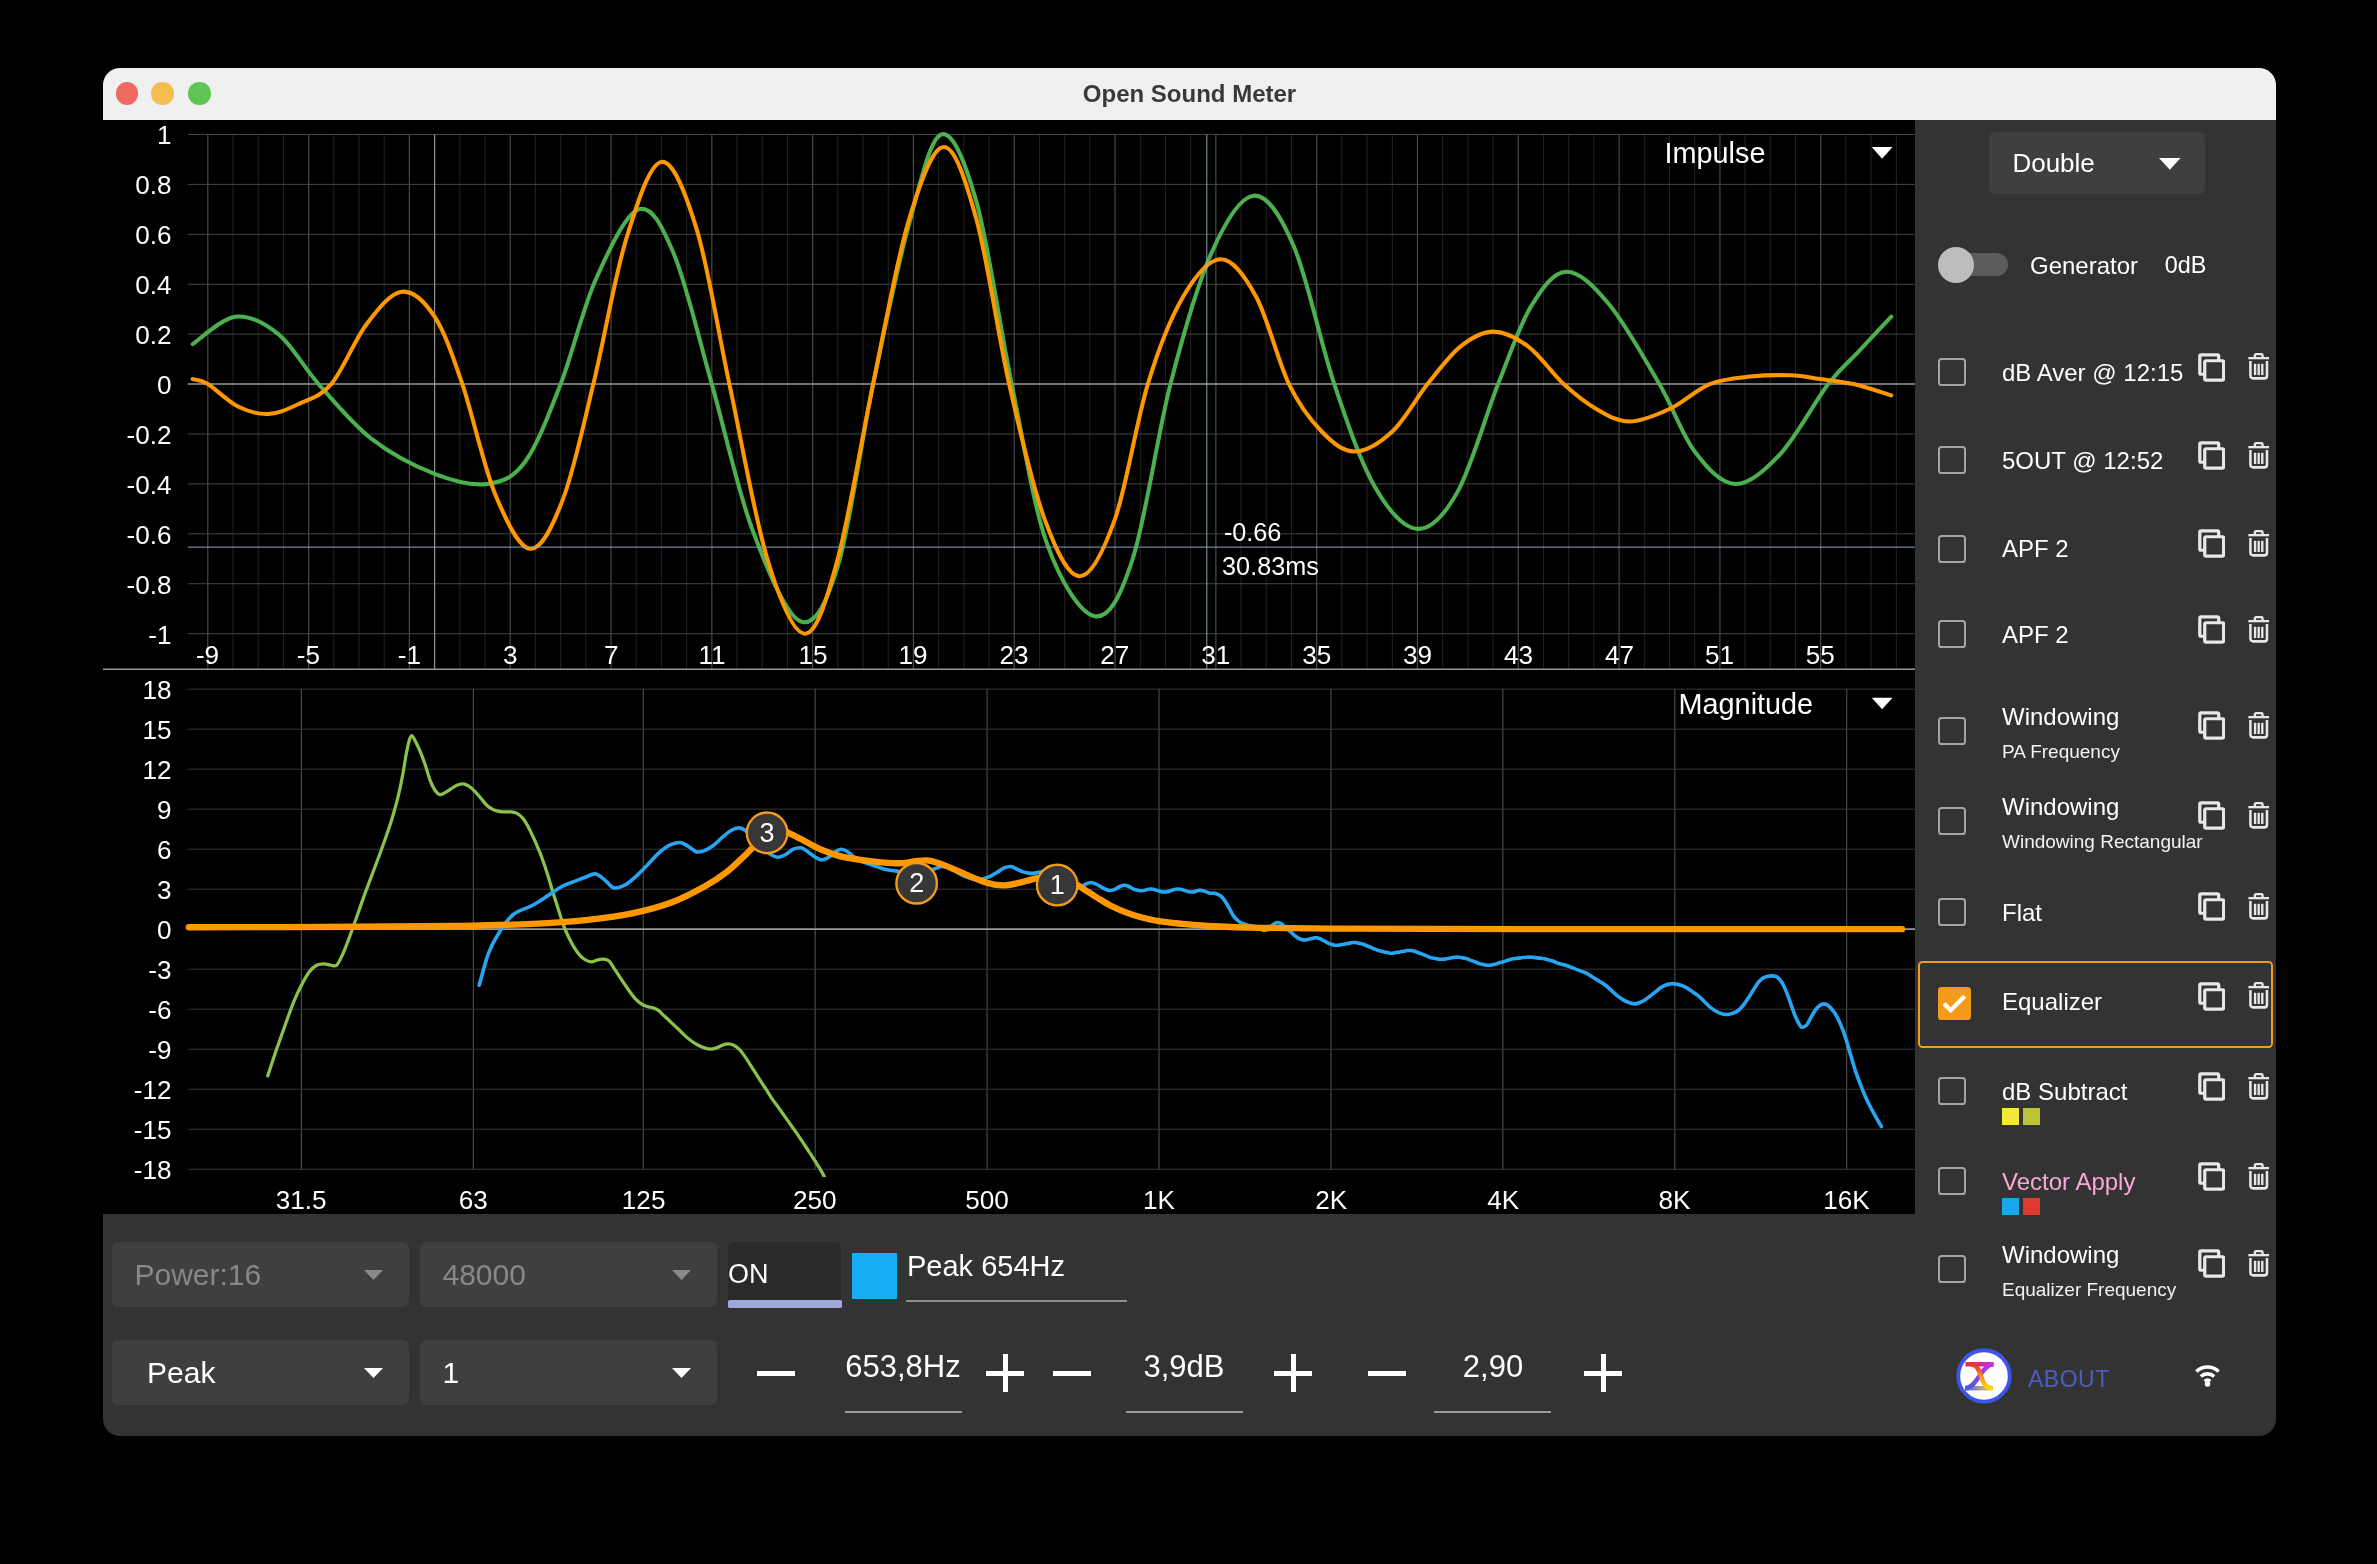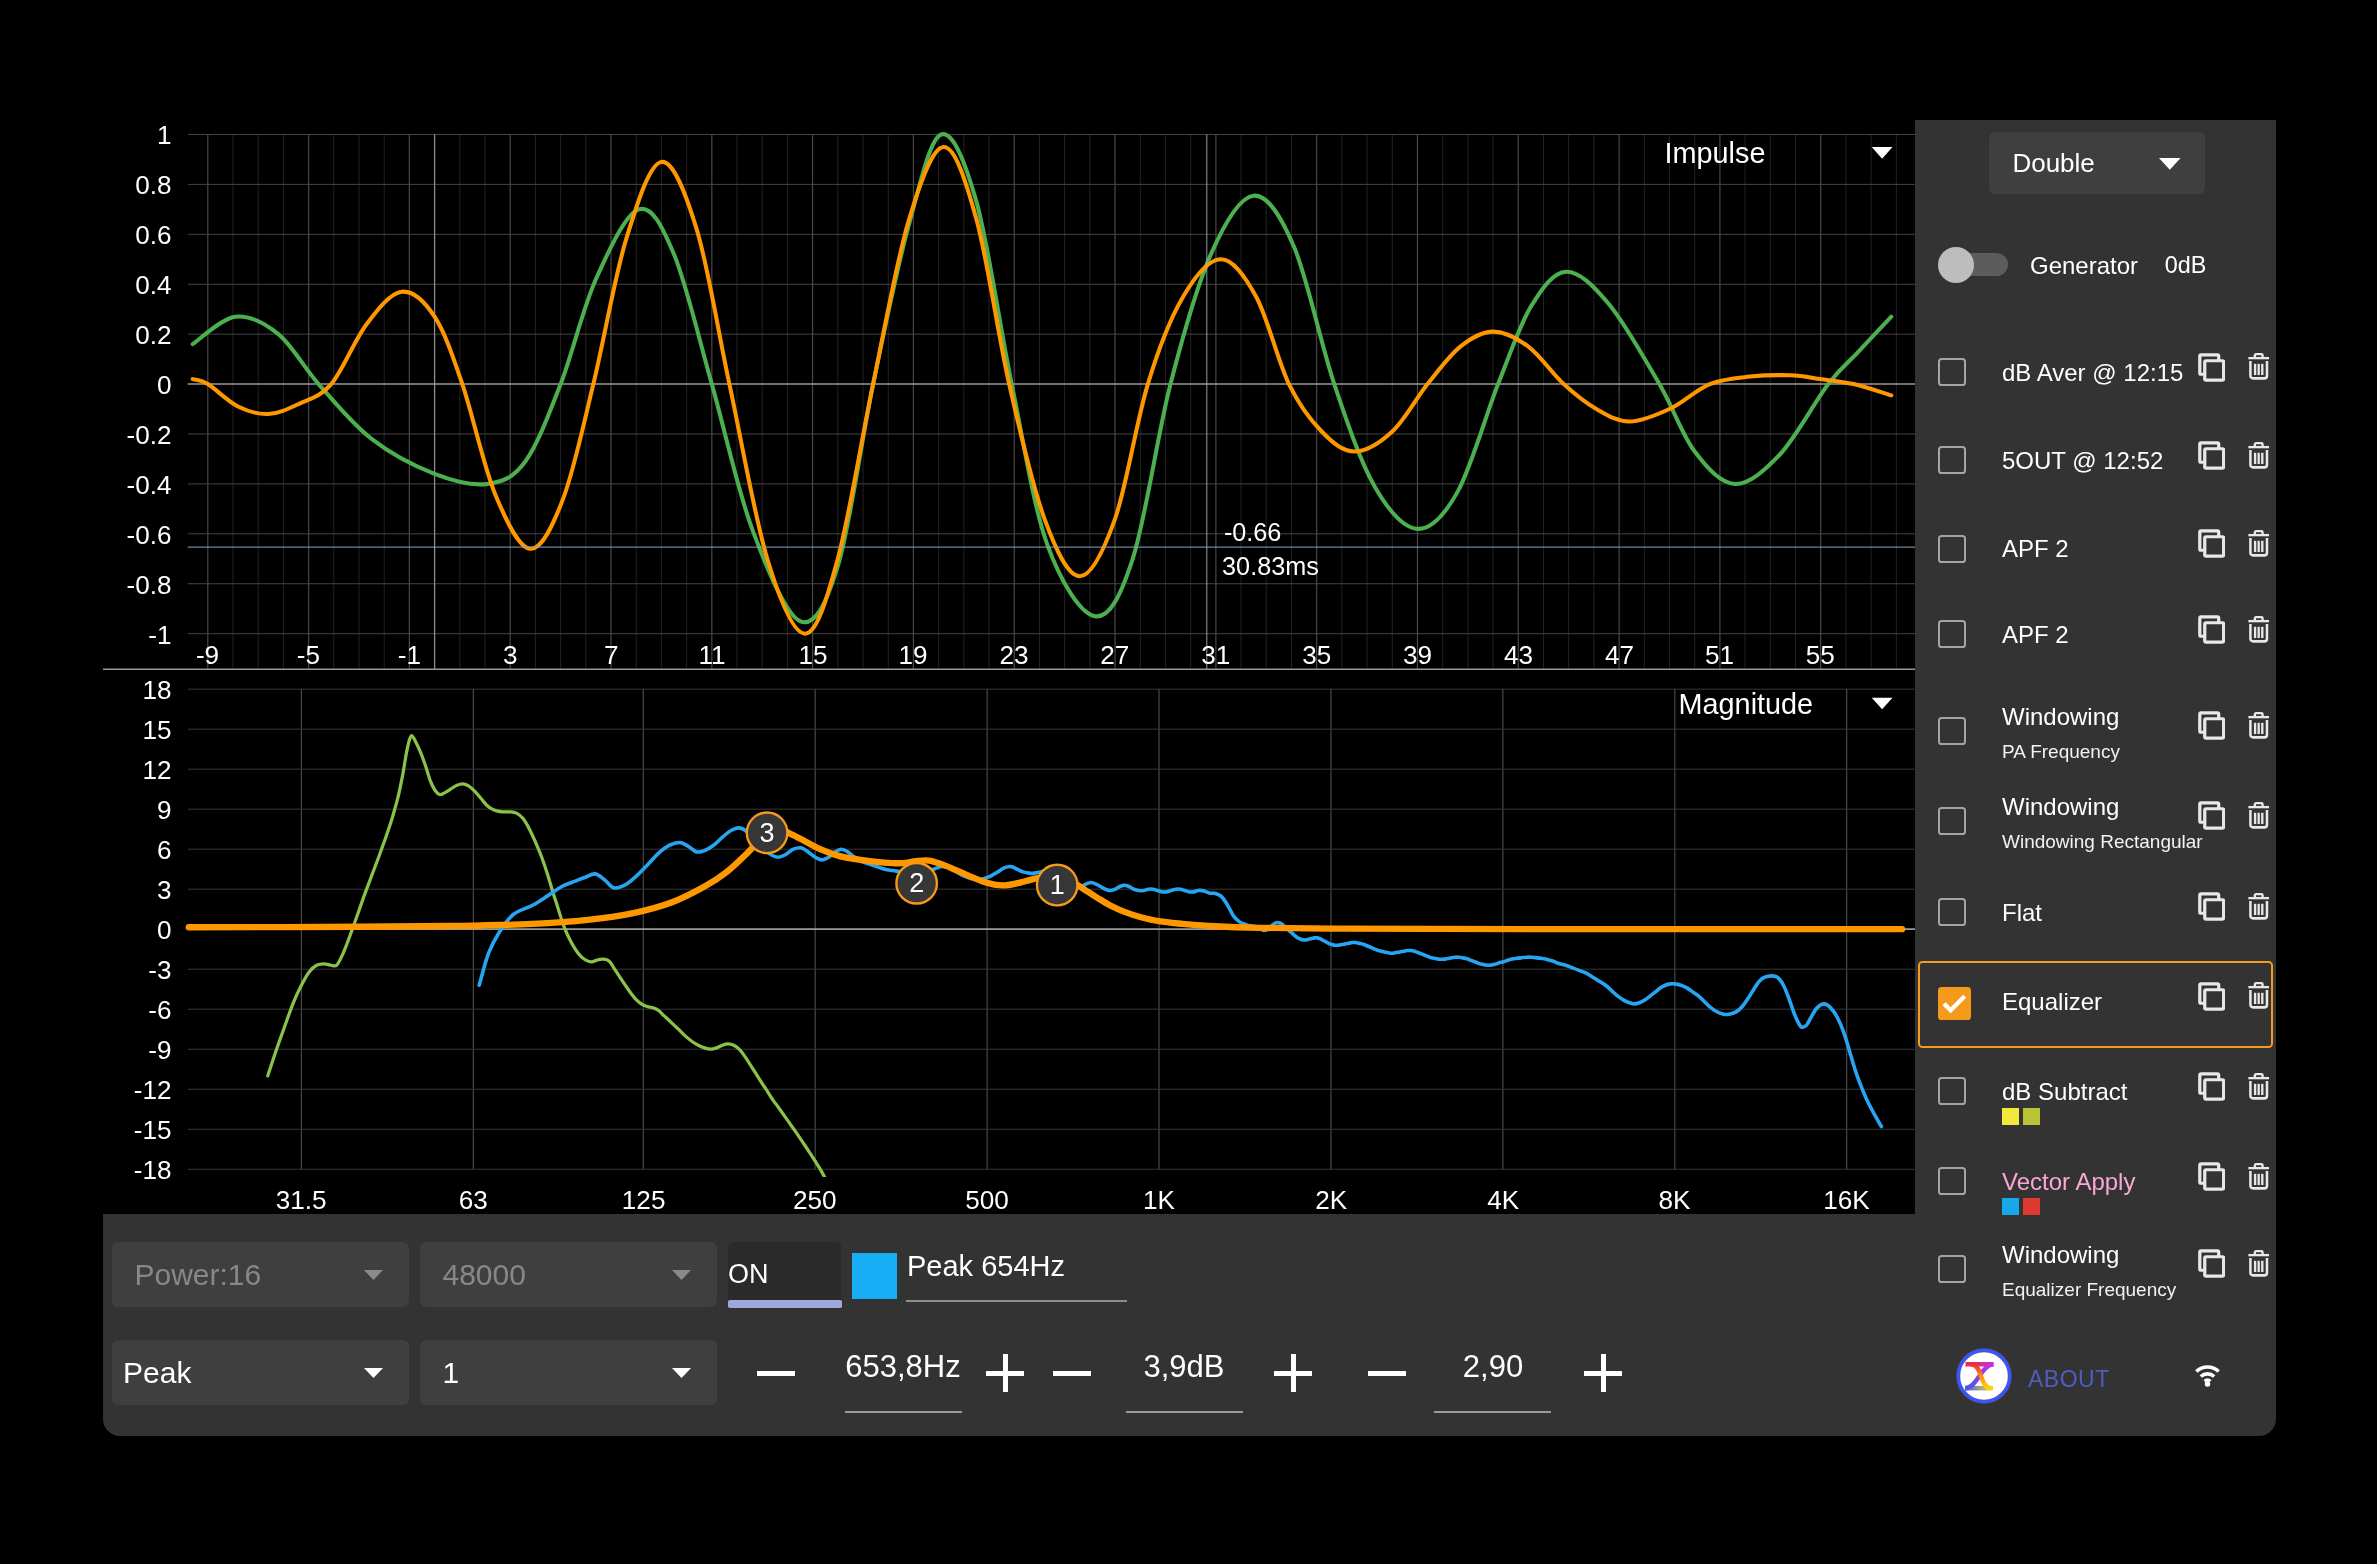--- a/index.html
+++ b/index.html
@@ -5,20 +5,26 @@
 * { box-sizing: border-box; }
 .win { position:absolute; left:103px; top:68px; width:2173px; height:1368px; border-radius:17px; overflow:hidden; background:#000; }
 .titlebar { position:absolute; left:0; top:0; width:100%; height:52px; background:#f0f0f1; }
 .dot { position:absolute; top:14.4px; width:22.5px; height:22.5px; border-radius:50%; }
 .title { position:absolute; width:100%; text-align:center; line-height:52px; font-size:24px; font-weight:bold; color:#393939; }
 .side { position:absolute; left:1812px; top:52px; width:361px; height:1316px; background:#333333; }
 .toolbar { position:absolute; left:0; top:1146px; width:1812px; height:284px; background:#333333; }
 </style></head>
 <body>
 <div class="win">
+  <div class="titlebar">
+    <div class="title">Open Sound Meter</div>
+    <div class="dot" style="left:12.6px;background:#ee6a5f"></div>
+    <div class="dot" style="left:48px;background:#f5bd4f"></div>
+    <div class="dot" style="left:85px;background:#5fc454"></div>
+  </div>
   <svg width="1812" height="1094" style="position:absolute;left:0;top:52px" font-family="Liberation Sans, sans-serif" font-size="29" fill="#ffffff" viewBox="0 0 2011 1214">
 <rect x="0" y="0" width="2011" height="1214" fill="#000"></rect>
 <line x1="116.3" y1="16" x2="116.3" y2="610" stroke="#4a4a4a" stroke-width="1.3"></line>
 <line x1="144.2" y1="16" x2="144.2" y2="610" stroke="#272727" stroke-width="1.0"></line>
 <line x1="172.2" y1="16" x2="172.2" y2="610" stroke="#272727" stroke-width="1.0"></line>
 <line x1="200.2" y1="16" x2="200.2" y2="610" stroke="#272727" stroke-width="1.0"></line>
 <line x1="228.2" y1="16" x2="228.2" y2="610" stroke="#4a4a4a" stroke-width="1.3"></line>
 <line x1="256.1" y1="16" x2="256.1" y2="610" stroke="#272727" stroke-width="1.0"></line>
 <line x1="284.1" y1="16" x2="284.1" y2="610" stroke="#272727" stroke-width="1.0"></line>
 <line x1="312.1" y1="16" x2="312.1" y2="610" stroke="#272727" stroke-width="1.0"></line>
@@ -440,21 +446,21 @@
         <svg style="position:absolute;right:26px;top:28px" width="19" height="10" viewBox="0 0 21 11">
           <polygon points="0,0 21,0 10.5,11" fill="#8a8a8a"></polygon>
         </svg>
       </div>
 <div style="position:absolute;left:625px;top:28px;width:113px;height:65px;background:#2a2a2a;border-radius:5.4px;line-height:65px;font-size:27px;color:#fff">ON</div>
 <div style="position:absolute;left:625px;top:86px;width:114px;height:8px;background:#9FA8DA;border-radius:1.8px"></div>
 <div style="position:absolute;left:749px;top:39px;width:45px;height:46px;background:#18AEF5"></div>
 <div style="position:absolute;left:804px;top:36px;font-size:29px;color:#fff">Peak 654Hz</div>
 <div style="position:absolute;left:803px;top:86px;width:221px;height:1.8px;background:#8e8e8e"></div>
 <div style="position:absolute;left:9px;top:126px;width:297px;height:65px;background:#3f3f3f;border-radius:6.3px">
-        <div style="position:absolute;left:11px;top:0;height:65px;line-height:65px;font-size:30px;color:#fff">Peak</div>
+        <div style="position:absolute;left:35px;top:0;height:65px;line-height:65px;font-size:30px;color:#fff">Peak</div>
         <svg style="position:absolute;right:26px;top:28px" width="19" height="10" viewBox="0 0 21 11">
           <polygon points="0,0 21,0 10.5,11" fill="#fff"></polygon>
         </svg>
       </div>
 <div style="position:absolute;left:317px;top:126px;width:297px;height:65px;background:#3f3f3f;border-radius:6.3px">
         <div style="position:absolute;left:22.5px;top:0;height:65px;line-height:65px;font-size:30px;color:#fff">1</div>
         <svg style="position:absolute;right:26px;top:28px" width="19" height="10" viewBox="0 0 21 11">
           <polygon points="0,0 21,0 10.5,11" fill="#fff"></polygon>
         </svg>
       </div>

